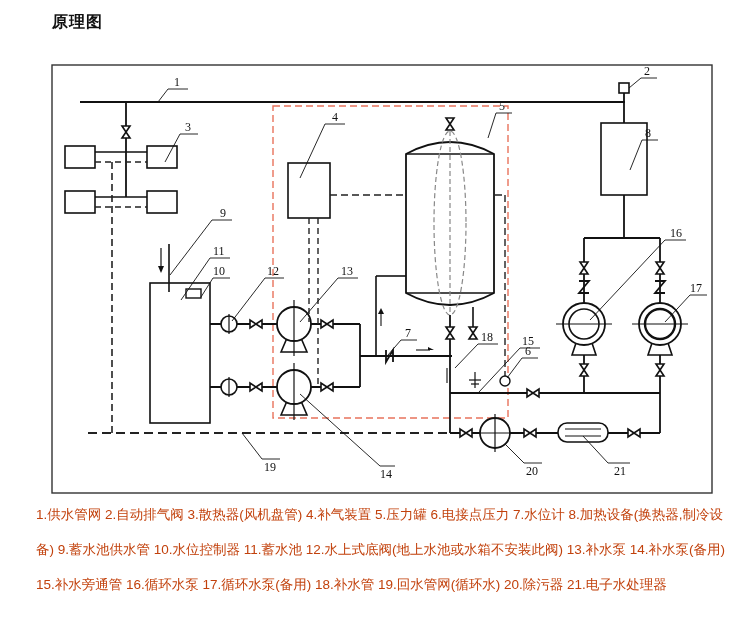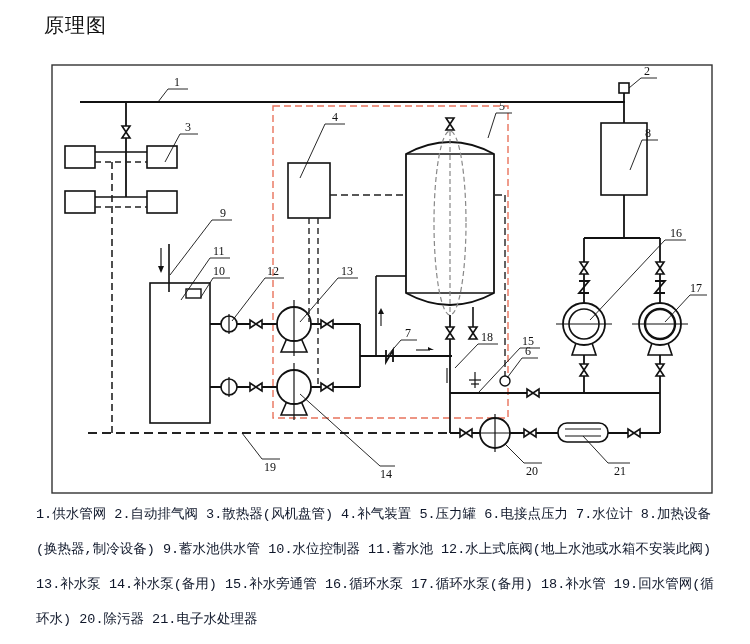--- a/index.html
+++ b/index.html
@@ -1,19 +1,19 @@
 <!DOCTYPE html>
 <html><head>
 <meta charset="utf-8">
 <style>
   html,body{margin:0;padding:0;background:#fff;}
   body{width:750px;height:644px;position:relative;overflow:hidden;font-family:"DejaVu Sans",sans-serif;color:#111;}
-  .title{position:absolute;left:44px;top:12px;font-size:20px;font-weight:normal;letter-spacing:1px;}
+  .title{position:absolute;left:52px;top:12px;font-size:16px;font-weight:bold;letter-spacing:1px;}
   .diagram{position:absolute;left:0;top:0;}
-  .legend{position:absolute;left:36px;top:497px;width:690px;font-size:13.5px;line-height:35px;color:#0f172a;font-family:Liberation Mono, monospace;}
+  .legend{position:absolute;left:36px;top:497px;width:690px;font-size:13.5px;line-height:35px;color:#c2410c;font-family:Liberation Sans, sans-serif;}
   .lbl{font-family:"Liberation Serif",serif;font-size:12px;fill:#111;}
 </style>
 </head>
 <body>
 
 <div class="title">原理图</div>
 
 <svg class="diagram" width="750" height="500" viewBox="0 0 750 500">
   <defs>
     <g id="valve-v">

